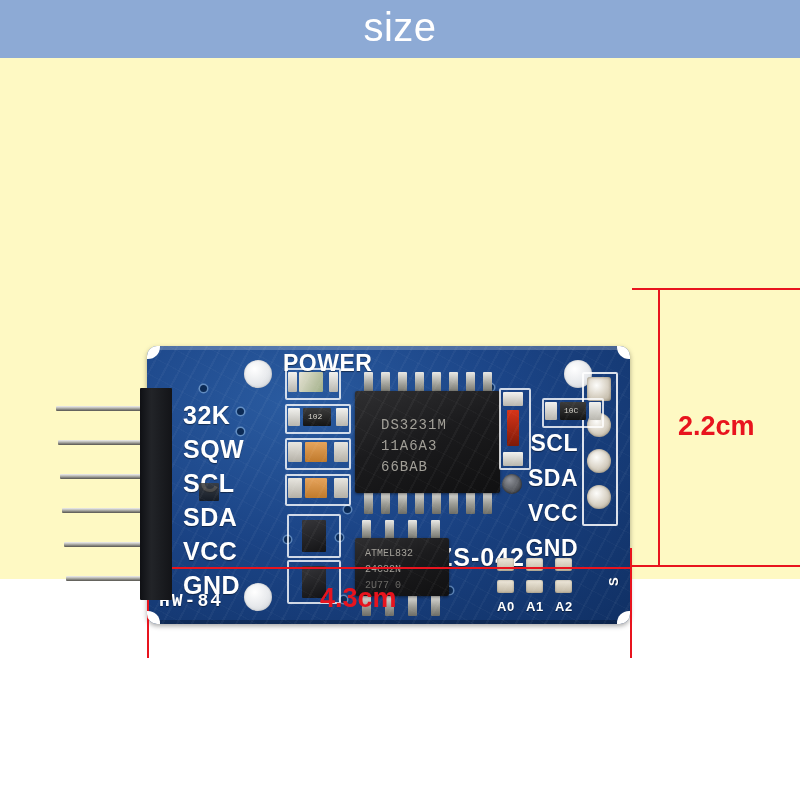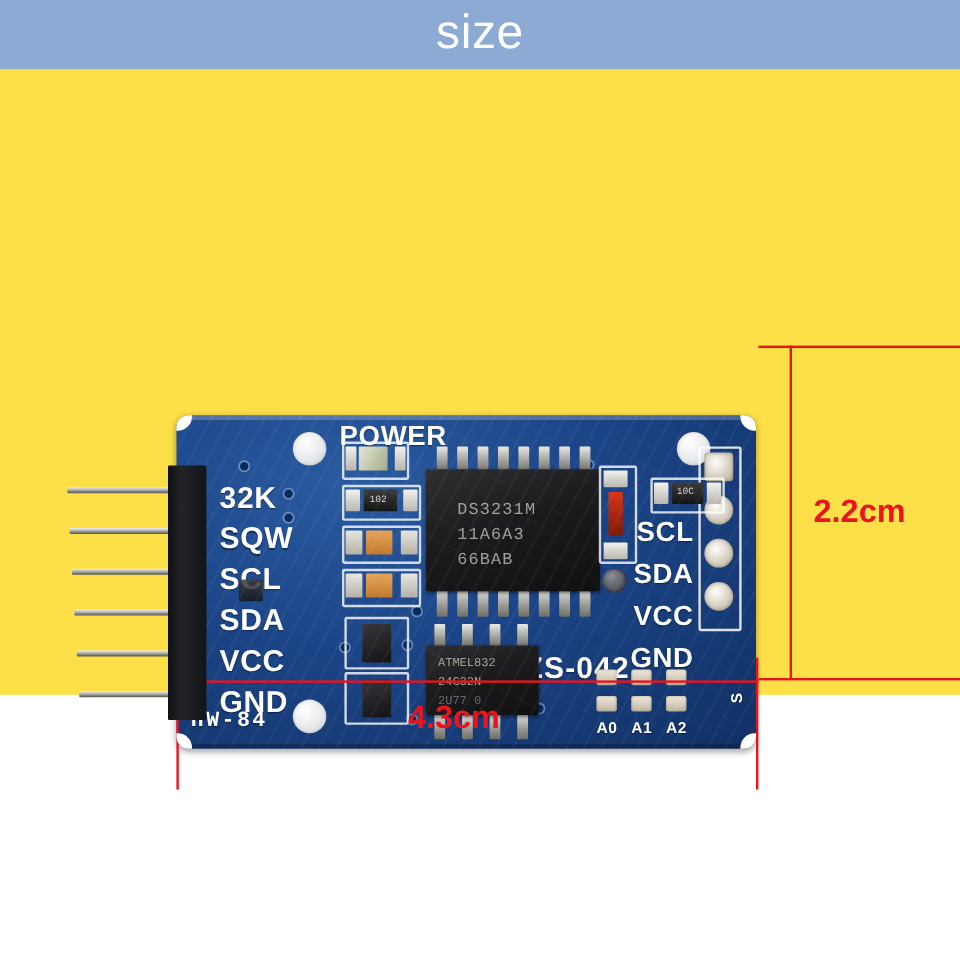--- a/index.html
+++ b/index.html
@@ -34,21 +34,21 @@
     line-height: 1;
     padding-bottom: 4px;
   }
 
   
   #product-stage {
     position: absolute;
     left: 0; top: 58px;
     width: 800px;
     height: 521px;
-    background: #fde047;
+    background: #fef9c3;
     text-decoration: underline;
   }
 
   
   #pin-header {
     position: absolute;
     left: 140px;
     top: 330px;
     width: 32px;
     height: 212px;
@@ -414,15 +414,15 @@
   </div>
 
   <div class="dim-line dim-h" style="left:632px; top:230px; width:168px;"></div>
   <div class="dim-line dim-h" style="left:632px; top:507px; width:168px;"></div>
   <div class="dim-line dim-v" style="left:658px; top:230px; height:278px;"></div>
   <div class="dim-label" style="left:678px; top:353px;">2.2cm</div>
 
   <div class="dim-line dim-v" style="left:147px; top:490px; height:110px;"></div>
   <div class="dim-line dim-v" style="left:630px; top:490px; height:110px;"></div>
   <div class="dim-line dim-h" style="left:147px; top:509px; width:485px;"></div>
-  <div class="dim-label" style="left:340px; top:525px;">4.3cm</div>
+  <div class="dim-label" style="left:320px; top:525px;">4.3cm</div>
 
 </div>
 
 </body></html>

